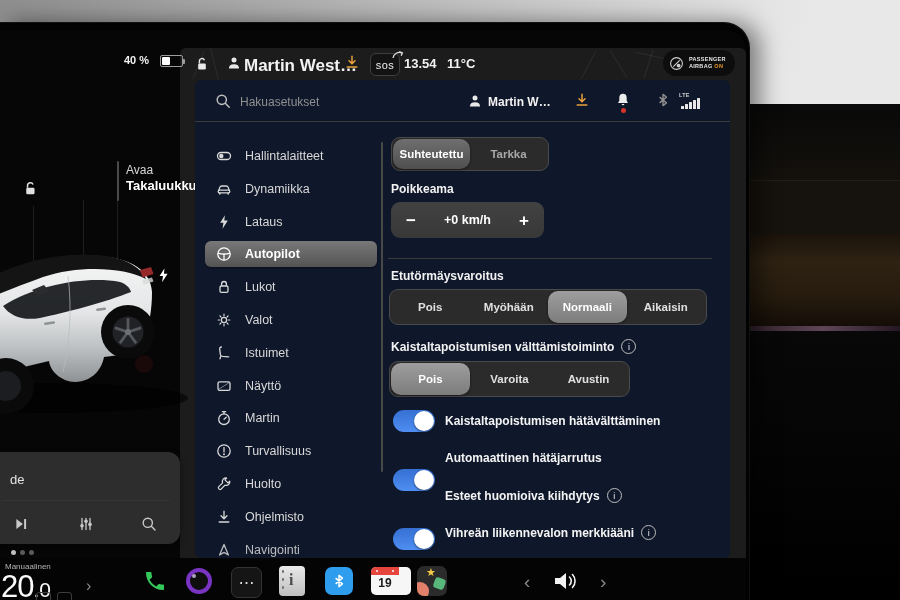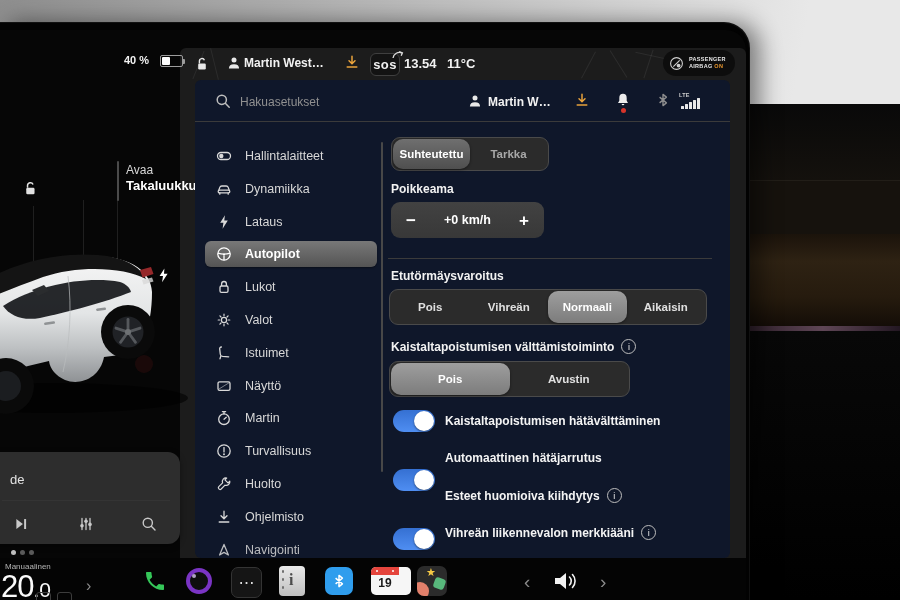--- a/index.html
+++ b/index.html
@@ -16,24 +16,24 @@
   .dash3{left:746px;top:331px;width:154px;height:269px;background:linear-gradient(180deg,#080808,#000)}
   
   .device{left:0;top:22px;width:750px;height:578px;background:#020202;border-radius:0 26px 0 0;
           box-shadow:10px 0 22px rgba(0,0,0,.45), inset -1px 1px 1px rgba(255,255,255,.07)}
   .screen{left:0;top:8px;width:746px;height:570px;background:#060606;border-radius:0 20px 0 0;overflow:hidden}
   
   .overlay{left:180px;top:18px;width:566px;height:512px;background:#1c1c1c;border-radius:6px 6px 0 0}
   .mapline{background:#fff;opacity:.07}
   .panel{left:195px;top:50px;width:535px;height:478px;background:#0f172a;border-radius:6px;overflow:hidden}
   
-  .sbtxt{color:#f2f2f2;font-weight:700;font-size:12px;white-space:nowrap}
+  .sbtxt{color:#f2f2f2;font-weight:700;font-size:17px;white-space:nowrap}
   .sos-badge{width:28px;height:21px;background:#131313;border:1px solid #3f3f3f;border-radius:6px;
              display:flex;align-items:center;justify-content:center}
-  .sos-badge span{color:#f0f0f0;font-size:13px;font-weight:700;letter-spacing:.4px}
+  .sos-badge span{color:#f0f0f0;font-size:11px;font-weight:400;letter-spacing:.4px}
   .airbag{height:26px;background:#0d0d0d;border-radius:13px;display:flex;align-items:center;gap:5px;padding:0 9px 0 6px}
   .airbag .t{font-size:5.5px;font-weight:700;letter-spacing:.3px;color:#e8e8e8;line-height:7px}
   .on{color:#e8962e}
   
   .ph{color:#909090;font-size:12px}
   .lte{display:flex;align-items:flex-end;gap:1.5px}
   .lte i{display:block;width:2.5px;background:#e8e8e8;border-radius:.5px}
   .lte-label{font-size:5.5px;color:#cfcfcf;font-weight:700;letter-spacing:.2px}
   
   .side-item{position:absolute;left:0;width:172px;height:26px;display:flex;align-items:center;gap:13px;
@@ -412,31 +412,32 @@
       <span class="pm">−</span>
       <span class="val">+0 km/h</span>
       <span class="pm">+</span>
     </div>
 
     <div class="abs hdiv" style="left:193px;top:178px;width:324px"></div>
 
     <div class="abs sec-label" style="left:196px;top:189px">Etutörmäysvaroitus</div>
     <div class="abs seg" style="left:194px;top:209px;width:318px;height:36px">
       <div class="seg-item">Pois</div>
-      <div class="seg-item">Vihreän</div>
+      <div class="seg-item">Myöhään</div>
       <div class="seg-item sel">Normaali</div>
       <div class="seg-item">Aikaisin</div>
     </div>
 
     <div class="abs sec-label" style="left:196px;top:259px">
       <span>Kaistaltapoistumisen välttämistoiminto</span>
       <span class="info-c">i</span>
     </div>
     <div class="abs seg" style="left:194px;top:281px;width:241px;height:36px">
       <div class="seg-item sel">Pois</div>
+      <div class="seg-item">Varoita</div>
       <div class="seg-item">Avustin</div>
     </div>
 
     <div class="abs switch" style="left:198px;top:330px">
           <div class="knob"></div>
         </div>
     <div class="abs tog-label" style="left:250px;top:334px">
       <span>Kaistaltapoistumisen hätävälttäminen</span>
     </div>
 

